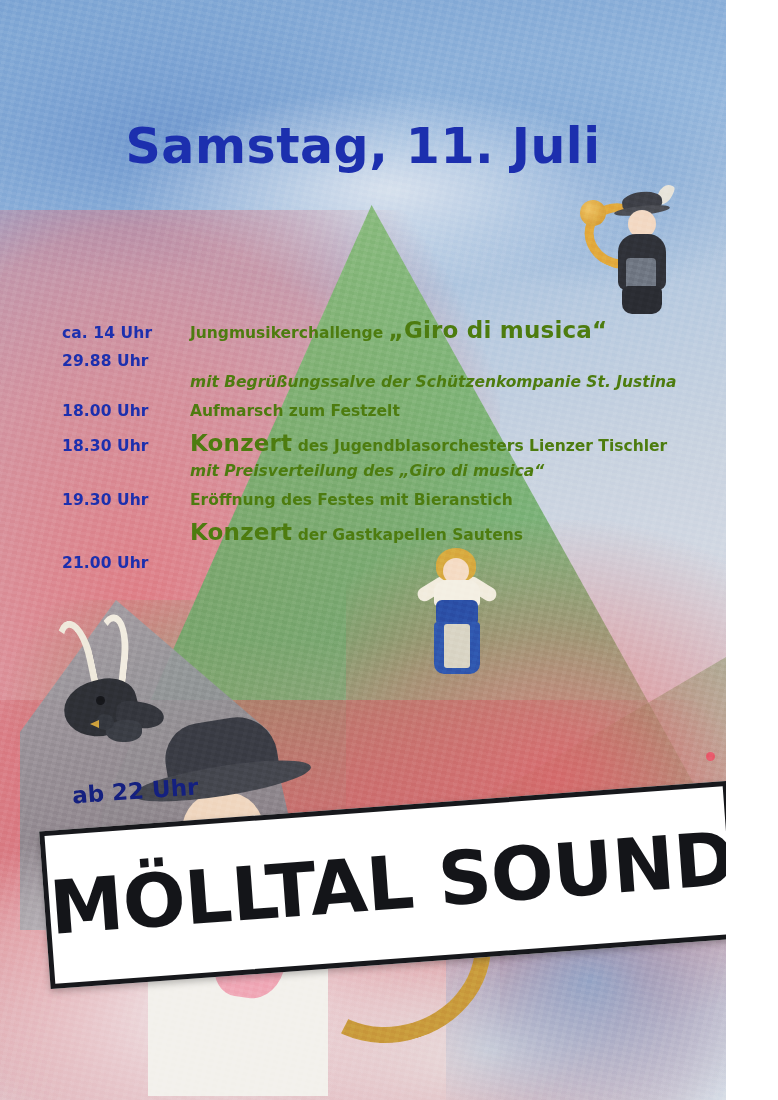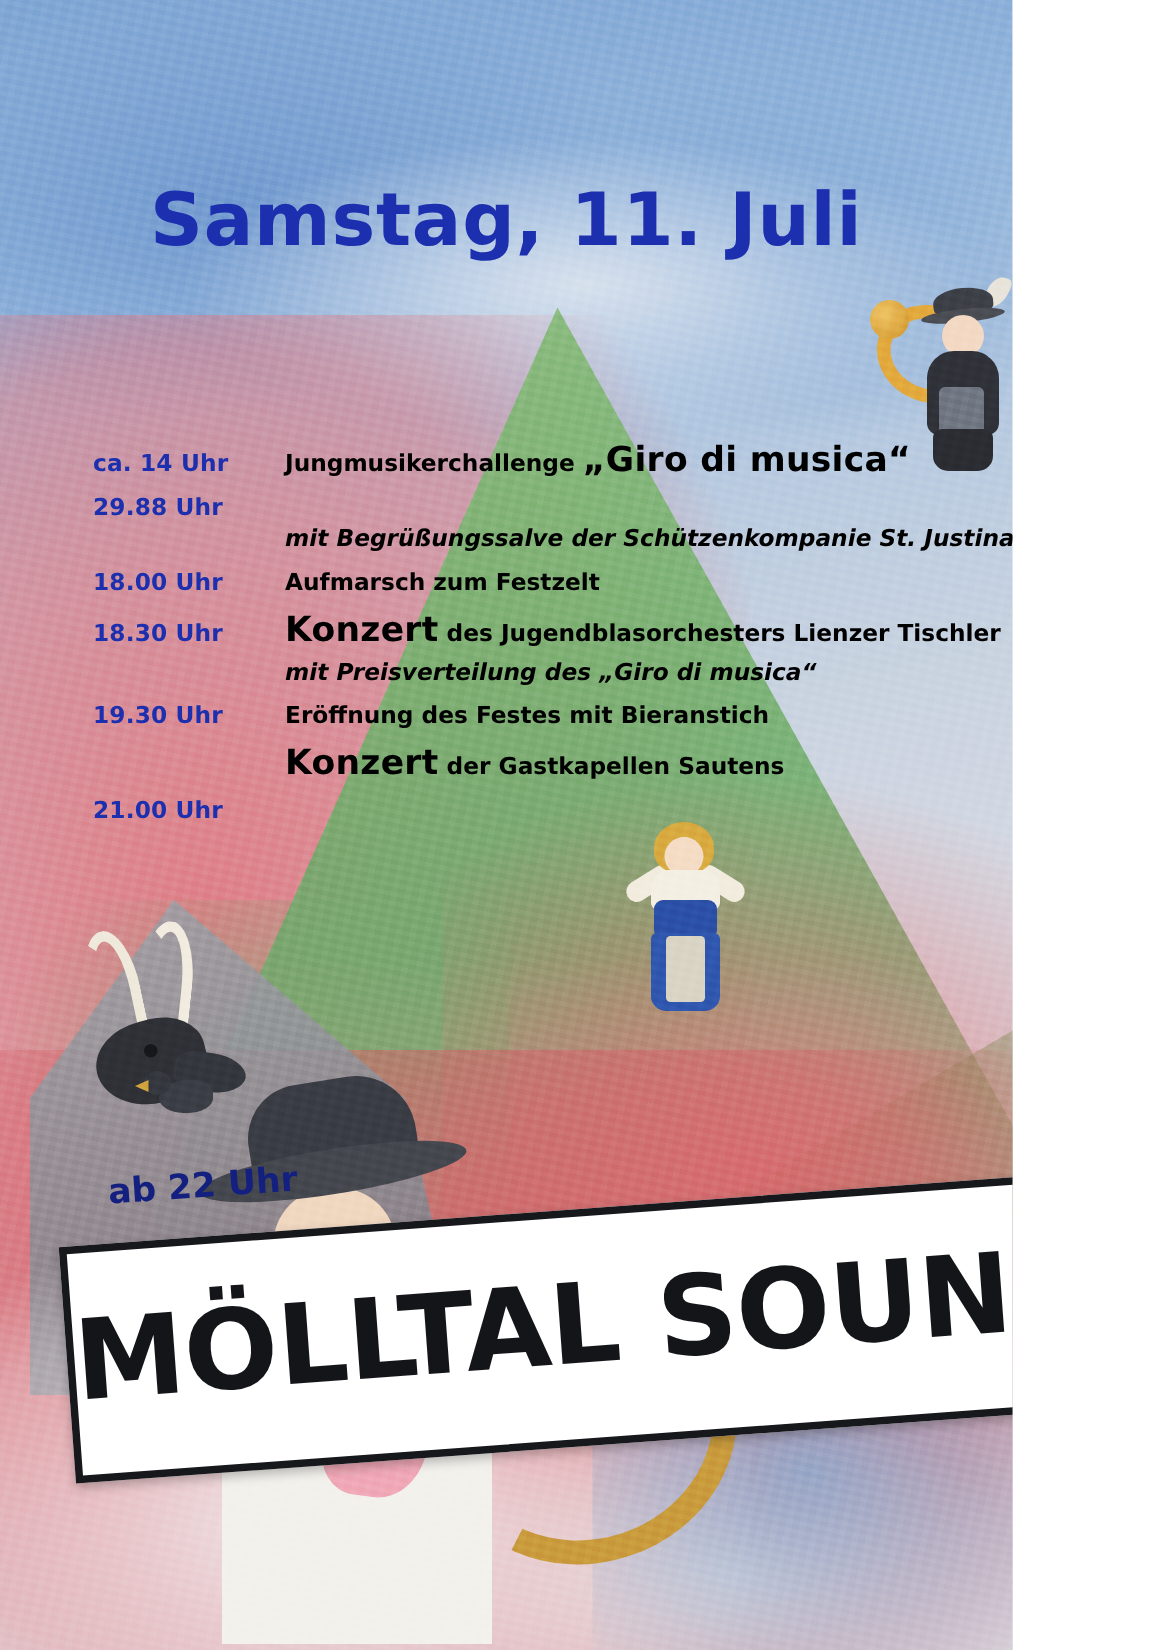--- a/index.html
+++ b/index.html
@@ -7,21 +7,21 @@
     padding: 0;
   }
   body {
     width: 778px;
     height: 1100px;
     font-family: "DejaVu Sans", sans-serif;
     overflow: hidden;
   }
   .poster {
     position: relative;
-    width: 675px;
+    width: 726px;
     height: 1100px;
     overflow: hidden;
     background: #cfd9e6;
   }
 
   
   .bg-base {
     position: absolute;
     inset: 0;
     background: linear-gradient(170deg, #7ea5d4 0%, #95b7dd 18%, #b9cbe0 34%, #c9d3e0 46%, #d6dbe4 60%, #dfe2e8 100%);
@@ -308,41 +308,41 @@
     text-align: center;
     font-family: "DejaVu Sans", sans-serif;
     font-weight: bold;
     font-size: 49px;
     letter-spacing: 0.5px;
     color: #1c2fae;
   }
   .program {
     position: absolute;
     left: 62px;
-    top: 292px;
+    top: 315px;
     width: 660px;
   }
   .row {
     display: flex;
     align-items: baseline;
     margin-bottom: 6px;
   }
   .row.tight { margin-bottom: 2px; }
   .time {
     width: 128px;
     flex: 0 0 128px;
     font-size: 15.5px;
     font-weight: bold;
     color: #1c2fae;
     letter-spacing: 0.1px;
   }
   .desc {
     font-size: 15.5px;
     font-weight: bold;
-    color: #000000;
+    color: #4d7c0f;
     line-height: 1.35;
     text-align: center;
   }
   .desc .big {
     font-size: 23px;
     font-weight: bold;
     letter-spacing: 0.2px;
   }
   .desc .biggest {
     font-size: 24px;

